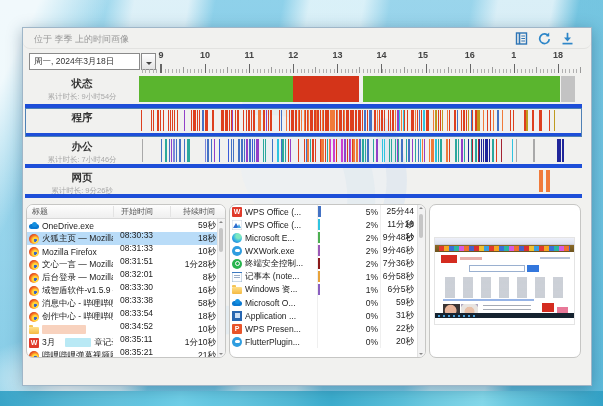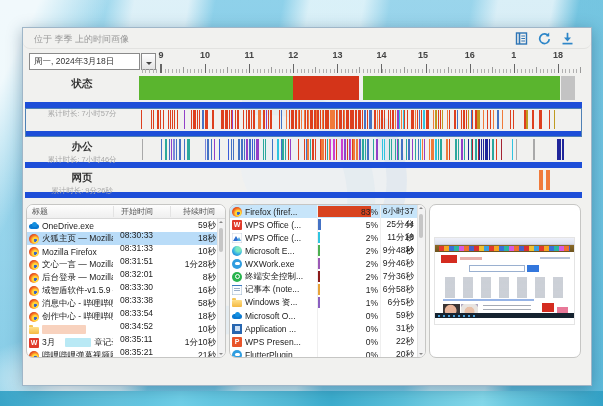--- a/index.html
+++ b/index.html
@@ -41,21 +41,21 @@
   .caret{display:block;width:0;height:0;border:3px solid transparent;border-top-color:#444;margin:8px auto 0;}
   .ruler{position:absolute;left:116px;top:0;width:442px;height:25px;}
   .hour-label{position:absolute;top:1px;font-size:9px;font-weight:bold;color:#444;transform:translateX(-50%);}
   .ticks{position:absolute;bottom:1px;left:0;right:0;background-repeat:repeat-x;background-position-x:22px;}
   .ticks.minor{height:4px;background-image:repeating-linear-gradient(to right,#b0b0b0 0 1px,transparent 1px 3.675px);}
   .ticks.half {height:6px;background-image:repeating-linear-gradient(to right,#999 0 1px,transparent 1px 22.05px);}
   .ticks.hour {height:9px;background-image:repeating-linear-gradient(to right,#666 0 1px,transparent 1px 44.1px);}
 
   
   #rows{position:absolute;left:2px;top:46px;width:557px;}
-  .trow{position:relative;box-sizing:border-box;border-bottom:6px solid #1d4ed8;text-decoration:underline;}
+  .trow{position:relative;box-sizing:border-box;border-bottom:4px solid #1d4ed8;text-decoration:underline;}
   .trow.selected{outline:1px solid #4f81b5;outline-offset:-1px;}
   .rlabel{position:absolute;left:0;top:0;bottom:0;width:114px;text-align:center;}
   .rname{font-size:10.5px;color:#333;font-weight:bold;margin-top:3px;}
   .rtotal{font-size:7.5px;color:#a8a8a8;margin-top:1px;}
   .rbars{position:absolute;left:114px;top:2px;bottom:2px;width:442px;overflow:hidden;}
   .seg,.stripe{position:absolute;top:0;bottom:0;}
 
   
   .panel{position:absolute;top:176px;height:154px;background:#fff;border:1px solid #c6c6c4;
       box-sizing:border-box;overflow:hidden;}
@@ -224,31 +224,32 @@
       <div class="ticks minor"></div>
       <div class="ticks half"></div>
       <div class="ticks hour"></div>
     </div>
   </div>
 
   <div id="rows">
       <div class="trow" style="height: 34px;">
         <div class="rlabel">
           <div class="rname">状态</div>
+          <div class="rtotal">累计时长: 9小时54分</div>
         </div>
         <div class="rbars">
           <div class="seg" style="left: 0px; width: 153.816px; background: rgb(90, 181, 46);"></div>
           <div class="seg" style="left: 153.816px; width: 66.3px; background: rgb(212, 52, 25);"></div>
           <div class="seg" style="left: 224.094px; width: 196.69px; background: rgb(90, 181, 46);"></div>
           <div class="seg" style="left: 422.11px; width: 13.702px; background: rgb(195, 195, 195);"></div>
         </div>
       </div>
       <div class="trow selected" style="height: 29px;">
         <div class="rlabel">
-          <div class="rtotal">累计时长: 7小时57分</div>
+          <div class="rname">程序</div>
         </div>
         <div class="rbars">
           <div class="stripe" style="left: 1.768px; width: 1px; background: rgb(221, 63, 30);"></div>
           <div class="stripe" style="left: 12.376px; width: 1px; background: rgb(221, 63, 30);"></div>
           <div class="stripe" style="left: 14.4603px; width: 1px; background: rgb(221, 63, 30);"></div>
           <div class="stripe" style="left: 18.2929px; width: 2px; background: rgb(221, 63, 30);"></div>
           <div class="stripe" style="left: 21.0769px; width: 1px; background: rgb(221, 63, 30);"></div>
           <div class="stripe" style="left: 23.682px; width: 1px; background: rgb(221, 63, 30);"></div>
           <div class="stripe" style="left: 28.8496px; width: 1px; background: rgb(221, 63, 30);"></div>
           <div class="stripe" style="left: 30.811px; width: 1px; background: rgb(221, 63, 30);"></div>
@@ -618,29 +619,20 @@
       </div>
     <div class="vscroll">
       <span class="sarrow up"></span>
       <span class="sthumb"></span>
       <span class="sarrow down"></span>
     </div>
   </div>
 
   <div class="panel mid">
     <div id="mrows">
-        <div class="mrow selected">
-          <span class="ic ic-firefox"></span>
-          <div class="mr-name">Firefox (firef...</div>
-          <div class="mr-pct">
-            <div class="pctbar" style="width: 53.12px; background: rgb(216, 67, 31);"></div>
-            <span class="pcttext">83%</span>
-          </div>
-          <div class="mr-dur">6小时37分</div>
-        </div>
         <div class="mrow">
           <span class="ic ic-wps-w">W</span>
           <div class="mr-name">WPS Office (...</div>
           <div class="mr-pct">
             <div class="pctbar" style="width: 3.2px; background: rgb(68, 114, 196);"></div>
             <span class="pcttext">5%</span>
           </div>
           <div class="mr-dur">25分44秒</div>
         </div>
         <div class="mrow">

